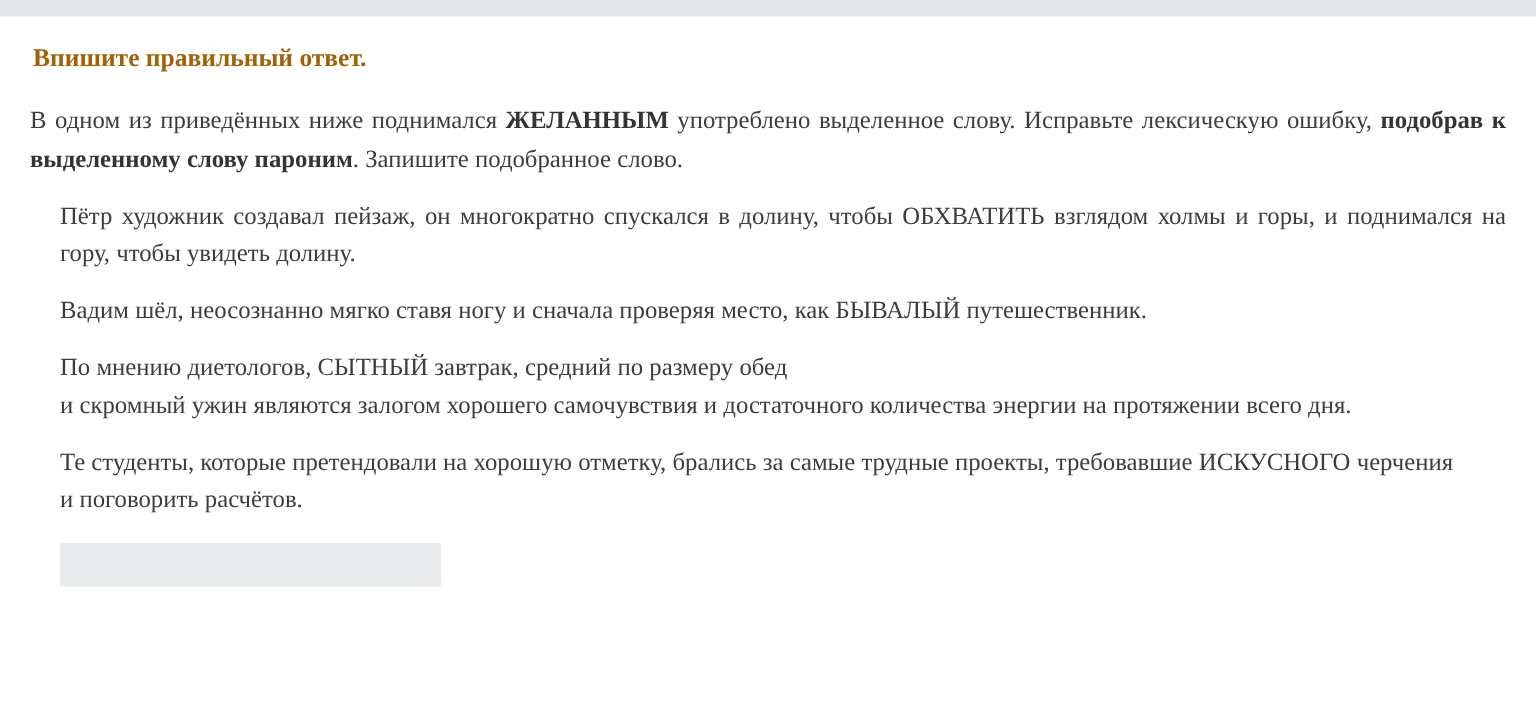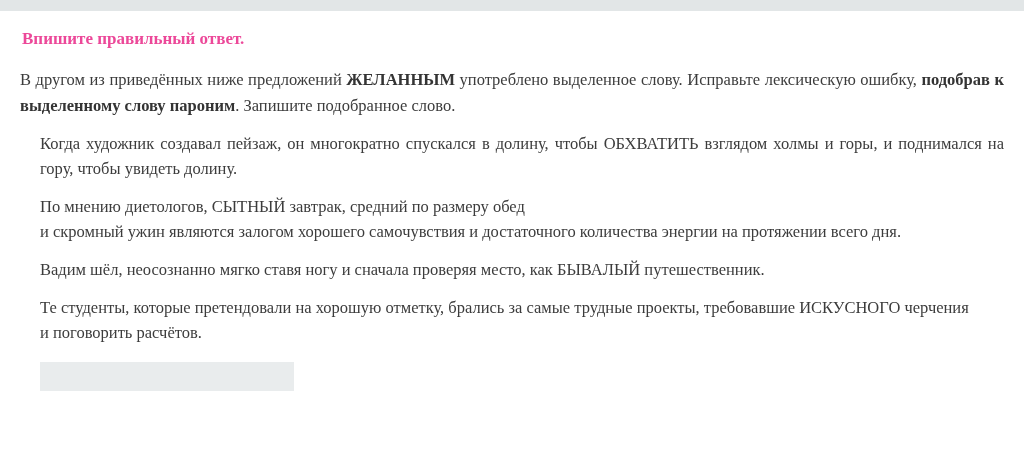--- a/index.html
+++ b/index.html
@@ -14,21 +14,21 @@
   .topbar {
     width: 100%; height: 11px;
     background: #e2e6e7;
   }
   .content {
     padding: 17px 20px 0 20px;
   }
   .page-title {
     font-size: 17px;
     font-weight: bold;
-    color: #ec4899;
+    color: #a16207;
     margin: 0 0 17px 2px;
     line-height: 22px;
   }
   .task-text {
     font-size: 16.5px;
     line-height: 26px;
     text-align: justify;
     margin: 0 0 12px 0;
   }
   .task-text b { color: #343434; }
@@ -53,30 +53,30 @@
 </style>
 </head>
 <body>
 
 <div class="topbar"></div>
 
 <div class="content">
 
   <h1 class="page-title">Впишите правильный ответ.</h1>
 
-  <p class="task-text"><span>В другом из приведённых ниже предложений</span> <b>ЖЕЛАННЫМ</b> <span>употреблено выделенное слову. Исправьте лексическую ошибку,</span> <b>подобрав к выделенному слову пароним</b><span>. Запишите подобранное слово.</span></p>
+  <p class="task-text"><span>В одном из приведённых ниже поднимался</span> <b>ЖЕЛАННЫМ</b> <span>употреблено выделенное слову. Исправьте лексическую ошибку,</span> <b>подобрав к выделенному слову пароним</b><span>. Запишите подобранное слово.</span></p>
 
   <div class="sentences">
 
-    <p class="sentence"><span>Когда художник создавал пейзаж, он многократно спускался в долину, чтобы ОБХВАТИТЬ взглядом холмы и горы, и поднимался на гору, чтобы увидеть долину.</span></p>
+    <p class="sentence"><span>Пётр художник создавал пейзаж, он многократно спускался в долину, чтобы ОБХВАТИТЬ взглядом холмы и горы, и поднимался на гору, чтобы увидеть долину.</span></p>
 
 
+    <p class="sentence"><span>Вадим шёл, неосознанно мягко ставя ногу и сначала проверяя место, как БЫВАЛЫЙ путешественник.</span></p>
+
     <p class="sentence"><span>По мнению диетологов, СЫТНЫЙ завтрак, средний по размеру обед</span><br><span>и скромный ужин являются залогом хорошего самочувствия и достаточного количества энергии на протяжении всего дня.</span></p>
-
-    <p class="sentence"><span>Вадим шёл, неосознанно мягко ставя ногу и сначала проверяя место, как БЫВАЛЫЙ путешественник.</span></p>
 
     <p class="sentence"><span>Те студенты, которые претендовали на хорошую отметку, брались за самые трудные проекты, требовавшие ИСКУСНОГО черчения</span><br><span>и поговорить расчётов.</span></p>
 
   </div>
 
   <div class="answer-row">
     <input type="text" class="answer-input" placeholder="" style="">
   </div>
 
 </div>

